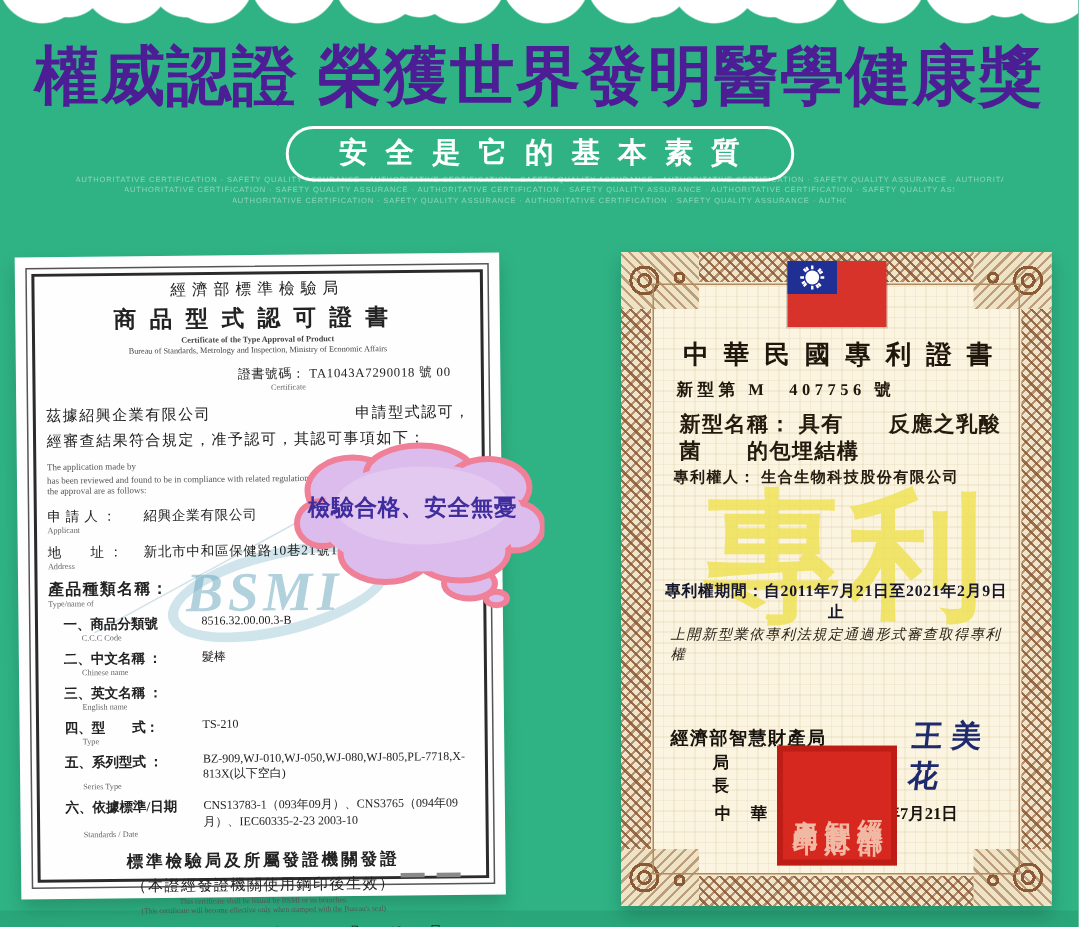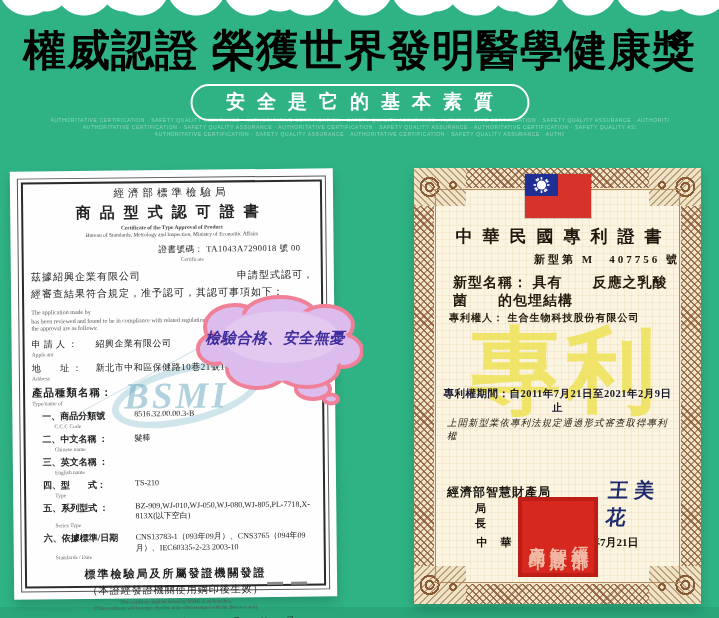--- a/index.html
+++ b/index.html
@@ -9,21 +9,21 @@
   
   .scallop { position:absolute; top:0; left:0; right:0; height:24px;
     background-image: radial-gradient(circle 30px at 28px -14px, #fff 29px, transparent 30px);
     background-size:56px 30px; background-repeat:repeat-x; }
   .scallop::after { content:""; position:absolute; inset:0;
     background-image: radial-gradient(circle 24px at 24px -12px, #fff 23px, transparent 24px);
     background-size:78px 26px; background-repeat:repeat-x; background-position:22px 0; }
 
   
   .headline { position:absolute; top:22px; left:0; right:0; text-align:center;
-    font-size:43px; font-weight:bold; color:#000000; letter-spacing:1px; white-space:nowrap; }
+    font-size:43px; font-weight:bold; color:#4c1d95; letter-spacing:1px; white-space:nowrap; }
   .pill { position:absolute; top:84px; left:50%; transform:translateX(-50%);
     border:2px solid #fff; border-radius:999px; color:#fff; font-size:19px; font-weight:bold;
     letter-spacing:12px; padding:3px 22px 4px 34px; white-space:nowrap; }
   .micro { position:absolute; left:50%; transform:translateX(-50%); color:rgba(255,255,255,.45);
     font-size:5px; letter-spacing:.6px; white-space:nowrap; overflow:hidden; text-align:center; }
   .m1 { top:117px; width:86%; } .m2 { top:124px; width:77%; } .m3 { top:131px; width:57%; }
 
   .bottom-shade { position:absolute; left:0; right:0; bottom:0; height:11px; background:rgba(0,60,40,.10); }
 
   
@@ -60,21 +60,21 @@
   .lc-marks i { display:block; width:16px; height:3px; background:#8a8a8a; }
   
   .bsmi-ellipse { position:absolute; left:98px; top:196px; width:152px; height:58px;
     border:7px solid rgba(120,182,200,.35); border-radius:50%; transform:rotate(-13deg); z-index:1; }
   .bsmi-text { position:absolute; left:112px; top:204px; font-size:37px; font-weight:bold; font-style:italic;
     color:rgba(85,155,182,.45); letter-spacing:3px; z-index:1; font-family:"Liberation Serif", serif; }
   .bsmi-line { position:absolute; left:40px; top:208px; width:180px; height:1px;
     background:rgba(120,170,190,.35); transform:rotate(-28deg); z-index:1; }
 
   
-  .bubble { position:absolute; left:195px; top:293px; width:168px; height:114px; z-index:9;font-style:italic; }
+  .bubble { position:absolute; left:195px; top:293px; width:168px; height:114px; z-index:9; }
   .bubble svg { position:absolute; inset:0; }
   .bubble-text { position:absolute; left:0; right:8px; top:36px; text-align:center;
     font-size:15px; font-weight:bold; color:#3f2d9e; letter-spacing:0.5px; }
 
   
   .cert-right { position:absolute; left:414px; top:168px; width:287px; height:436px;
     background:#f3e9d0; box-shadow:0 6px 12px rgba(0,0,0,.2); }
   .fr { position:absolute; background-color:#f0e5ca;
     background-image:
       repeating-linear-gradient(45deg, rgba(138,88,52,.85) 0 1.5px, transparent 1.5px 5px),
@@ -95,22 +95,22 @@
     background-image:
       repeating-linear-gradient(0deg, rgba(205,175,120,.14) 0 1px, transparent 1px 7px),
       repeating-linear-gradient(90deg, rgba(205,175,120,.14) 0 1px, transparent 1px 7px); }
   .rc-inner-line { position:absolute; inset:21px; border:1px solid #b08a5c; z-index:3; pointer-events:none; }
   .flag { position:absolute; left:50%; transform:translateX(-50%); top:6px; width:66px; height:44px;
     background:#d7332b; z-index:6; box-shadow:0 0 0 1px rgba(0,0,0,.15); }
   .flag .canton { position:absolute; left:0; top:0; width:33px; height:22px; background:#1f2f94; }
   .rc-paper * { font-family:"Liberation Serif", serif; }
   .rc-title { position:absolute; top:36px; left:12px; right:0; text-align:center; font-size:17px;
     font-weight:bold; letter-spacing:10px; color:#20160c; z-index:4; }
-  .rc-no { position:absolute; top:63px; left:3px; right:0; text-align:right; font-size:11px;
-    font-weight:bold; letter-spacing:3px; color:#20160c; z-index:4;padding-left:28px; }
+  .rc-no { position:absolute; top:63px; left:16px; right:0; text-align:left; font-size:11px;
+    font-weight:bold; letter-spacing:3px; color:#20160c; z-index:4; }
   .rc-name { position:absolute; top:85px; left:18px; right:10px; font-size:14px; font-weight:bold;
     color:#241a0e; z-index:4; letter-spacing:1px; }
   .rc-patentee { position:absolute; top:122px; left:14px; right:10px; font-size:10px; font-weight:bold;
     color:#241a0e; z-index:4; letter-spacing:1px; }
   .rc-watermark { position:absolute; top:136px; left:34px; right:24px; display:flex;
     justify-content:space-between; font-size:92px; line-height:1; font-weight:bold;
     color:#efe14e; opacity:.8; z-index:1; }
   .rc-term { position:absolute; top:198px; left:8px; right:8px; text-align:center; font-size:10.5px;
     font-weight:bold; color:#17172c; z-index:4; letter-spacing:.5px; }
   .rc-para1 { position:absolute; top:228px; left:12px; right:8px; font-size:9.5px; color:#2a2118; z-index:4; letter-spacing:1px;font-style:italic; }

